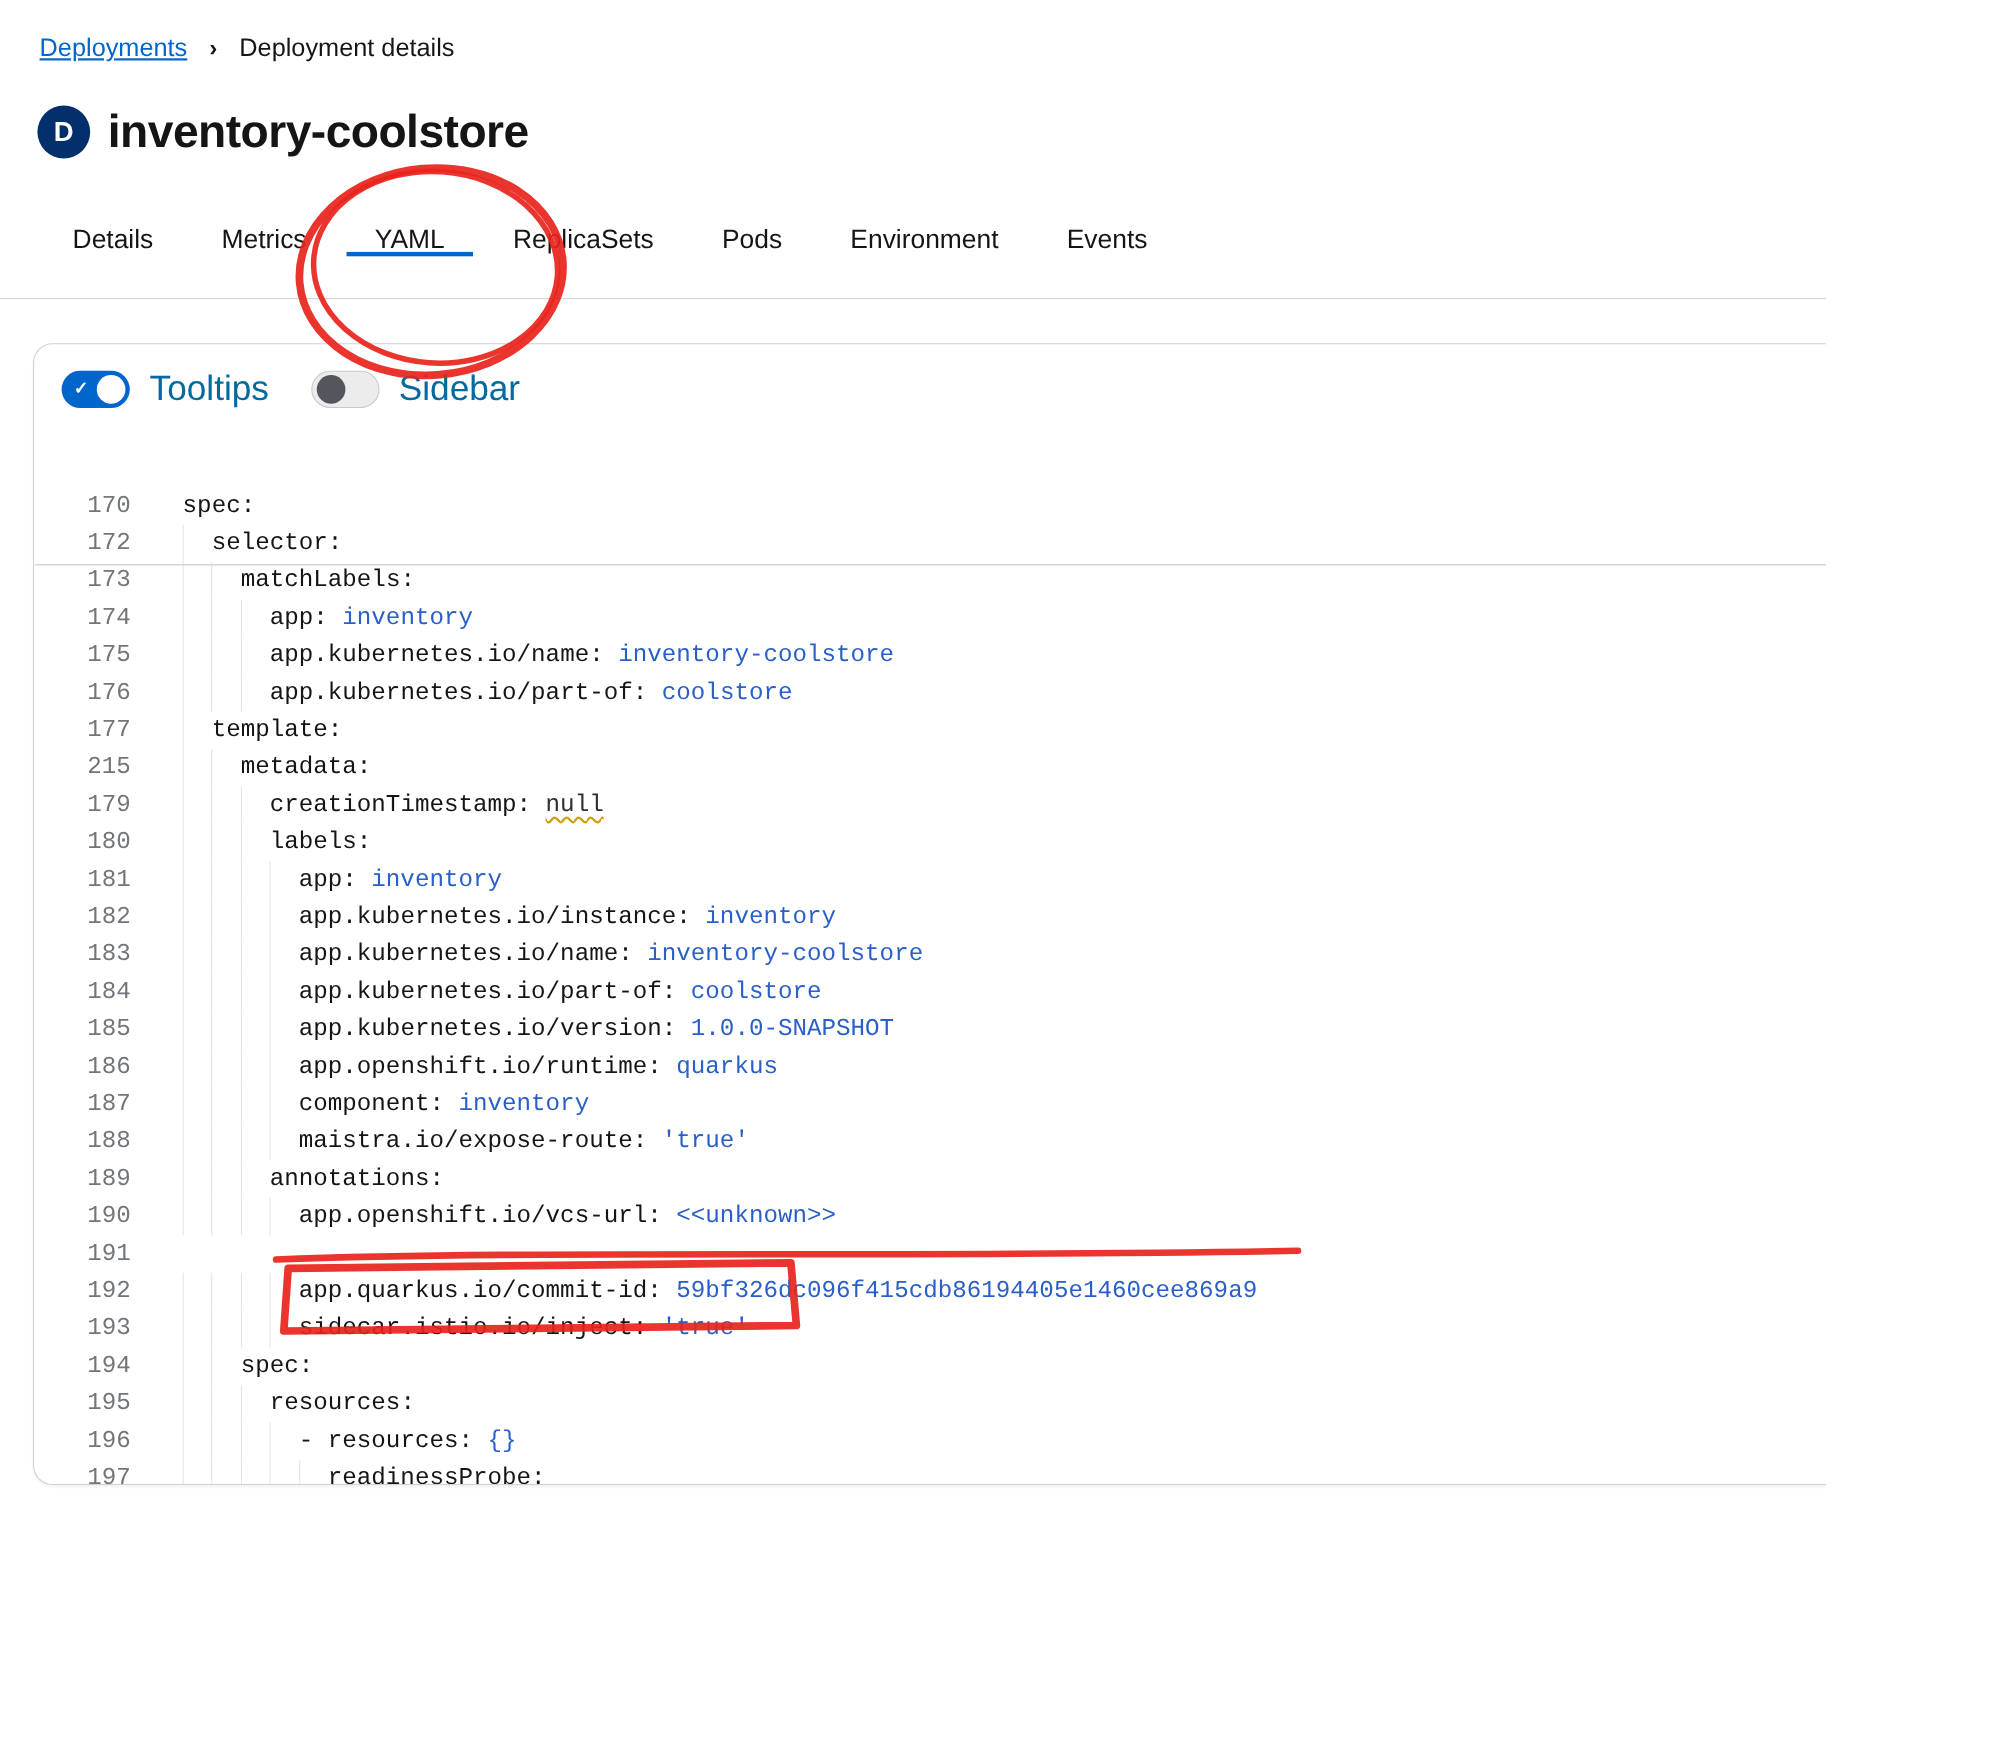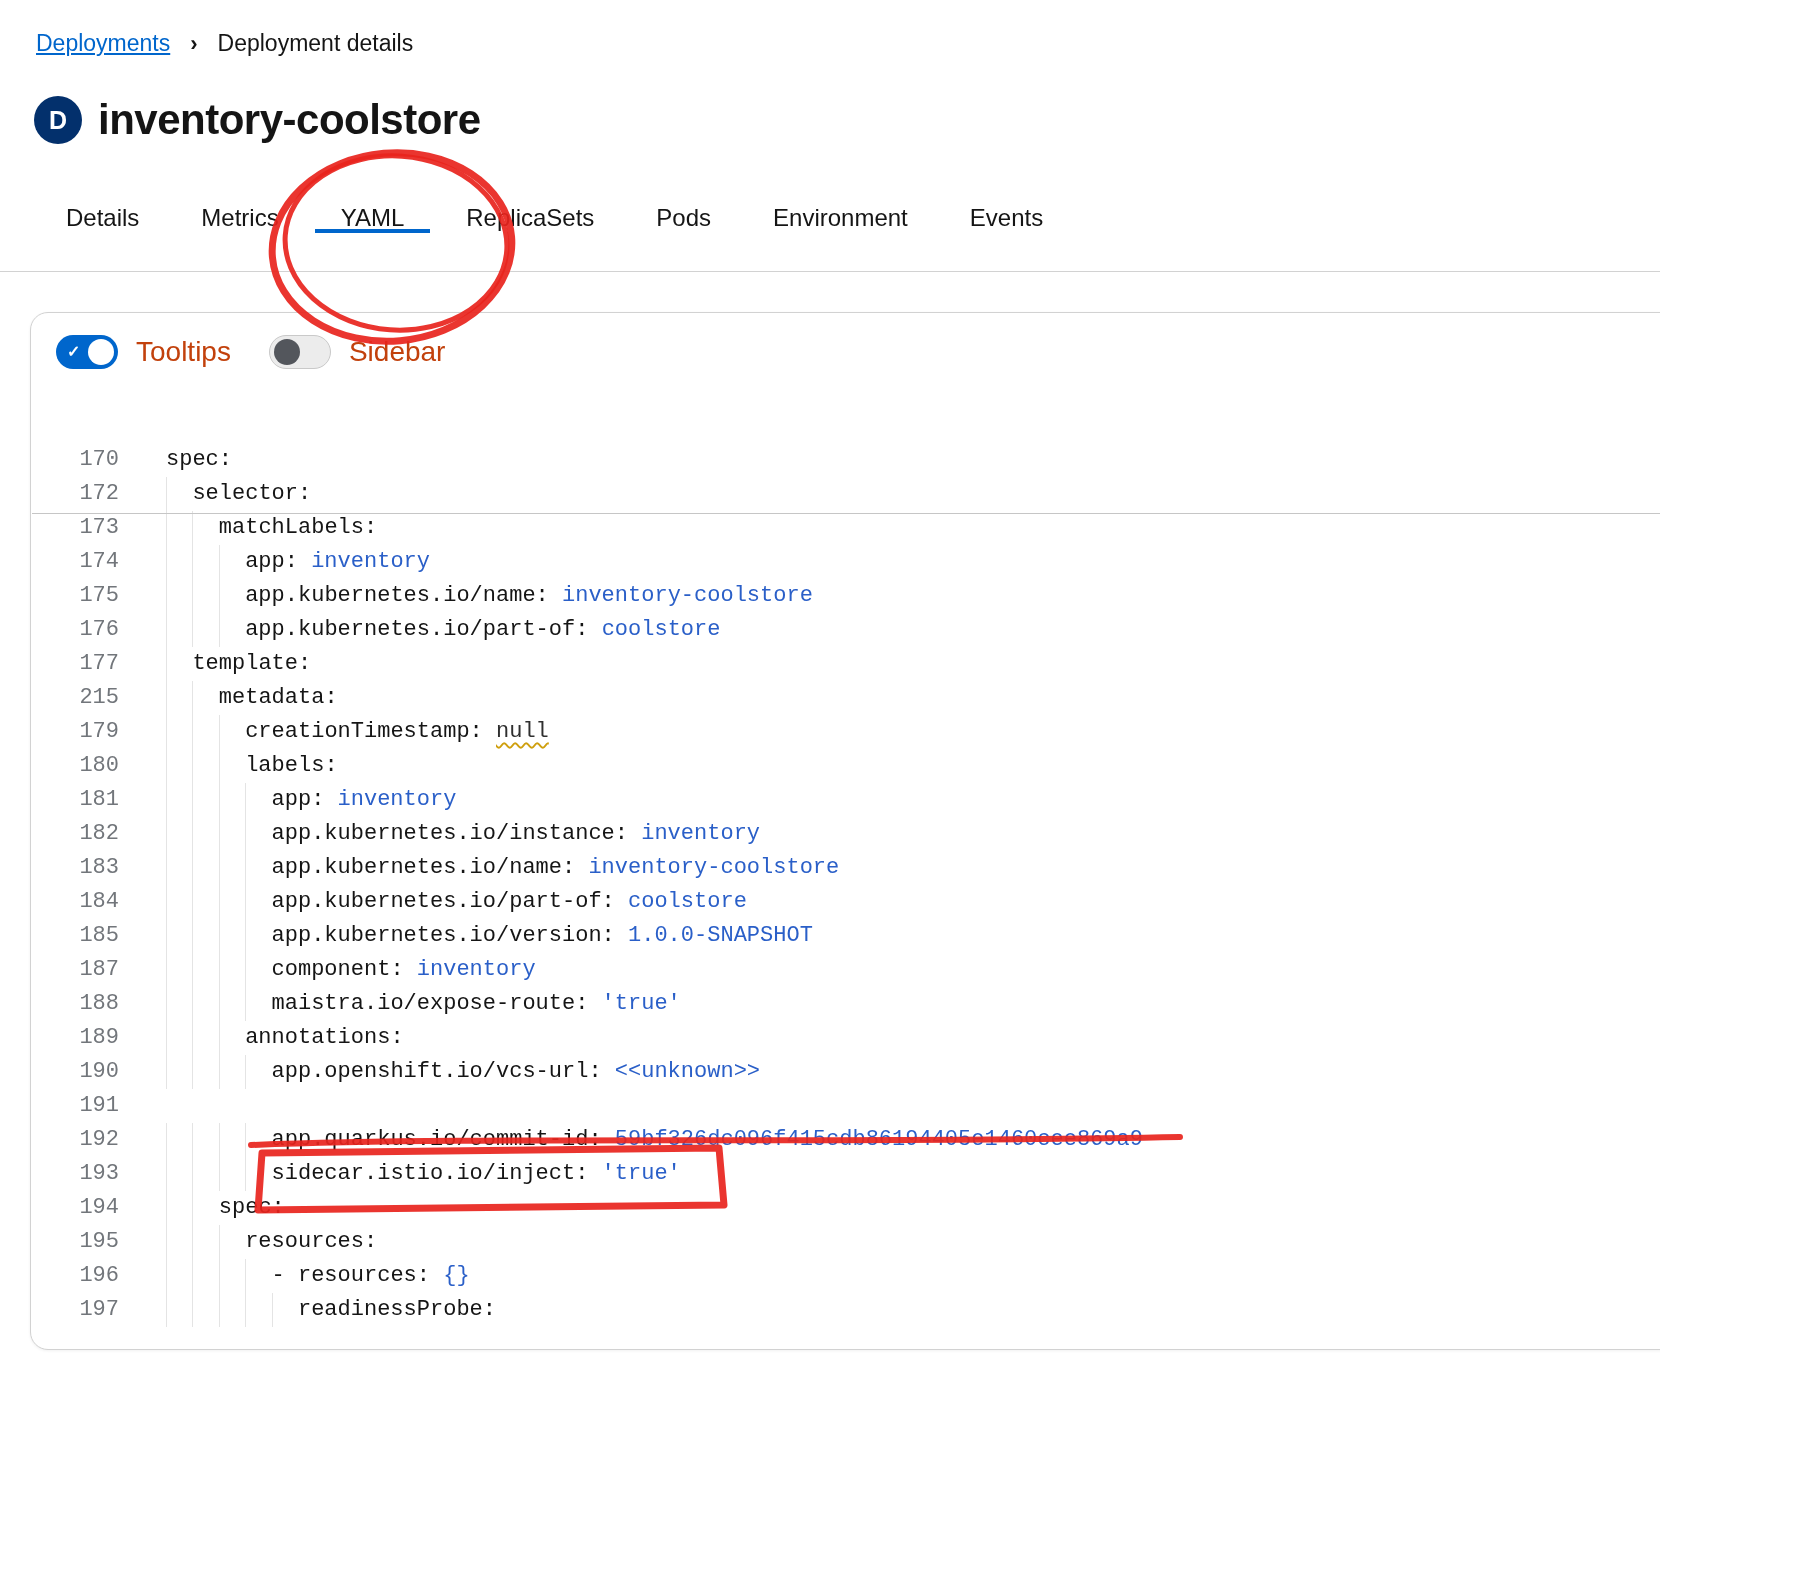--- a/index.html
+++ b/index.html
@@ -40,21 +40,21 @@
 
   
   .toggles{position:absolute;left:25px;top:22px;display:flex;align-items:center;gap:38px;}
   .toggle-group{display:flex;align-items:center;gap:18px;}
   .switch{position:relative;display:inline-block;width:62px;height:34px;border-radius:17px;cursor:pointer;box-sizing:border-box;flex:none;}
   .switch.on{background:var(--accent,#0066cc);}
   .switch.on .knob{position:absolute;top:4px;right:4px;width:26px;height:26px;border-radius:50%;background:#fff;}
   .switch.on .check{position:absolute;left:11px;top:4px;line-height:26px;color:#fff;font-size:16px;font-weight:700;}
   .switch.off{background:#ececec;border:1px solid #c9c9c9;}
   .switch.off .knob{position:absolute;top:3px;left:4px;width:26px;height:26px;border-radius:50%;background:#53565c;}
-  .toggle-label{font-size:28px;color:#c2410c;}
+  .toggle-label{font-size:32px;color:#0369a1;}
 
   
   .code{position:absolute;left:0;top:98px;width:100%;margin-top:32px;}
   .lines{position:relative;}
   .code-line{display:flex;height:34px;font-family:"Liberation Mono","DejaVu Sans Mono",monospace;
              font-size:22px;line-height:34px;}
   .gutter{flex:none;width:88px;text-align:right;color:#72767b;}
   .content{margin-left:47px;display:flex;white-space:pre;}
   .ind{flex:none;width:26.4px;box-sizing:border-box;border-left:1px solid #e4e4e4;}
   .k{color:var(--yaml-key,#151515);}
@@ -181,20 +181,24 @@
   </div>
           <div class="code-line">
     <span class="gutter">184</span>
     <span class="content"><span class="ind"></span><span class="ind"></span><span class="ind"></span><span class="ind"></span><span class="k">app.kubernetes.io/part-of:</span><span class="v">coolstore</span></span>
   </div>
           <div class="code-line">
     <span class="gutter">185</span>
     <span class="content"><span class="ind"></span><span class="ind"></span><span class="ind"></span><span class="ind"></span><span class="k">app.kubernetes.io/version:</span><span class="v">1.0.0-SNAPSHOT</span></span>
   </div>
           <div class="code-line">
+    <span class="gutter">186</span>
+    <span class="content"><span class="ind"></span><span class="ind"></span><span class="ind"></span><span class="ind"></span><span class="k">app.openshift.io/runtime:</span><span class="v">quarkus</span></span>
+  </div>
+          <div class="code-line">
     <span class="gutter">187</span>
     <span class="content"><span class="ind"></span><span class="ind"></span><span class="ind"></span><span class="ind"></span><span class="k">component:</span><span class="v">inventory</span></span>
   </div>
           <div class="code-line">
     <span class="gutter">188</span>
     <span class="content"><span class="ind"></span><span class="ind"></span><span class="ind"></span><span class="ind"></span><span class="k">maistra.io/expose-route:</span><span class="v">'true'</span></span>
   </div>
           <div class="code-line">
     <span class="gutter">189</span>
     <span class="content"><span class="ind"></span><span class="ind"></span><span class="ind"></span><span class="k">annotations:</span></span>

